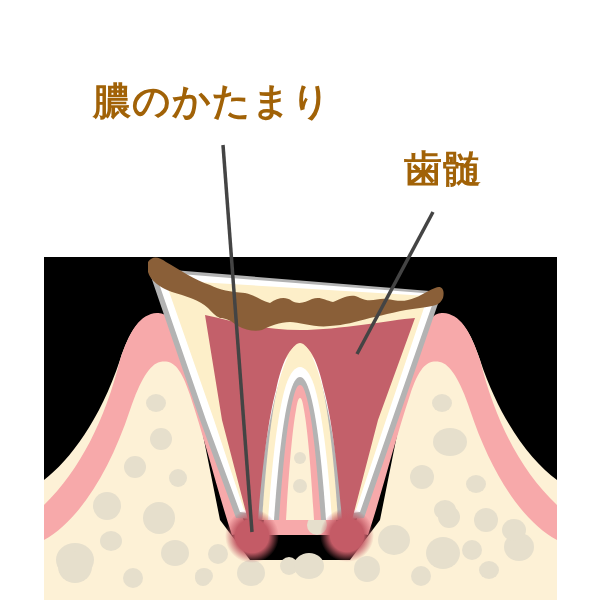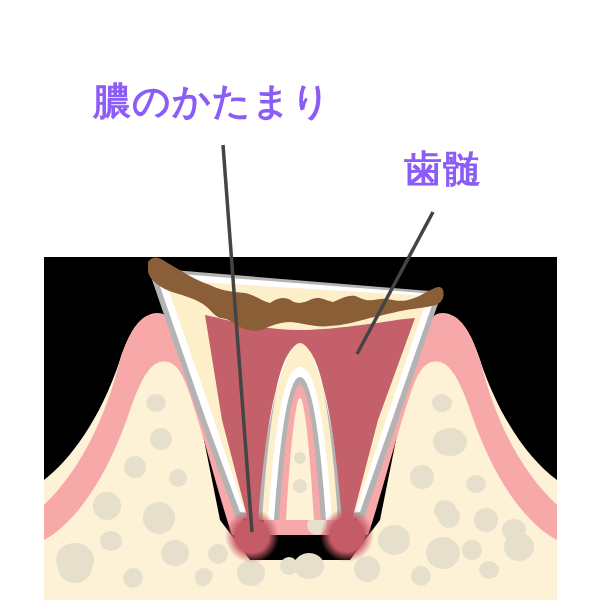--- a/index.html
+++ b/index.html
@@ -1,21 +1,21 @@
 <!DOCTYPE html>
 <html><head>
   <meta charset="utf-8">
   <style>
     html, body { margin: 0; padding: 0; background: #ffffff; }
     body { width: 600px; height: 600px; position: relative; overflow: hidden; }
     .label {
       position: absolute;
       font-family: "DejaVu Sans", sans-serif;
       font-weight: bold;
-      color: #8b5cf6;
+      color: #a16207;
       white-space: nowrap;
       line-height: 1;
     }
     #label-abscess { left: 93px; top: 82px; font-size: 38px; letter-spacing: 1px; }
     #label-pulp { left: 404px; top: 150px; font-size: 38px; letter-spacing: 1px; text-align: right; }
     svg { position: absolute; left: 0; top: 0; }
   </style>
 </head>
 <body>
 

